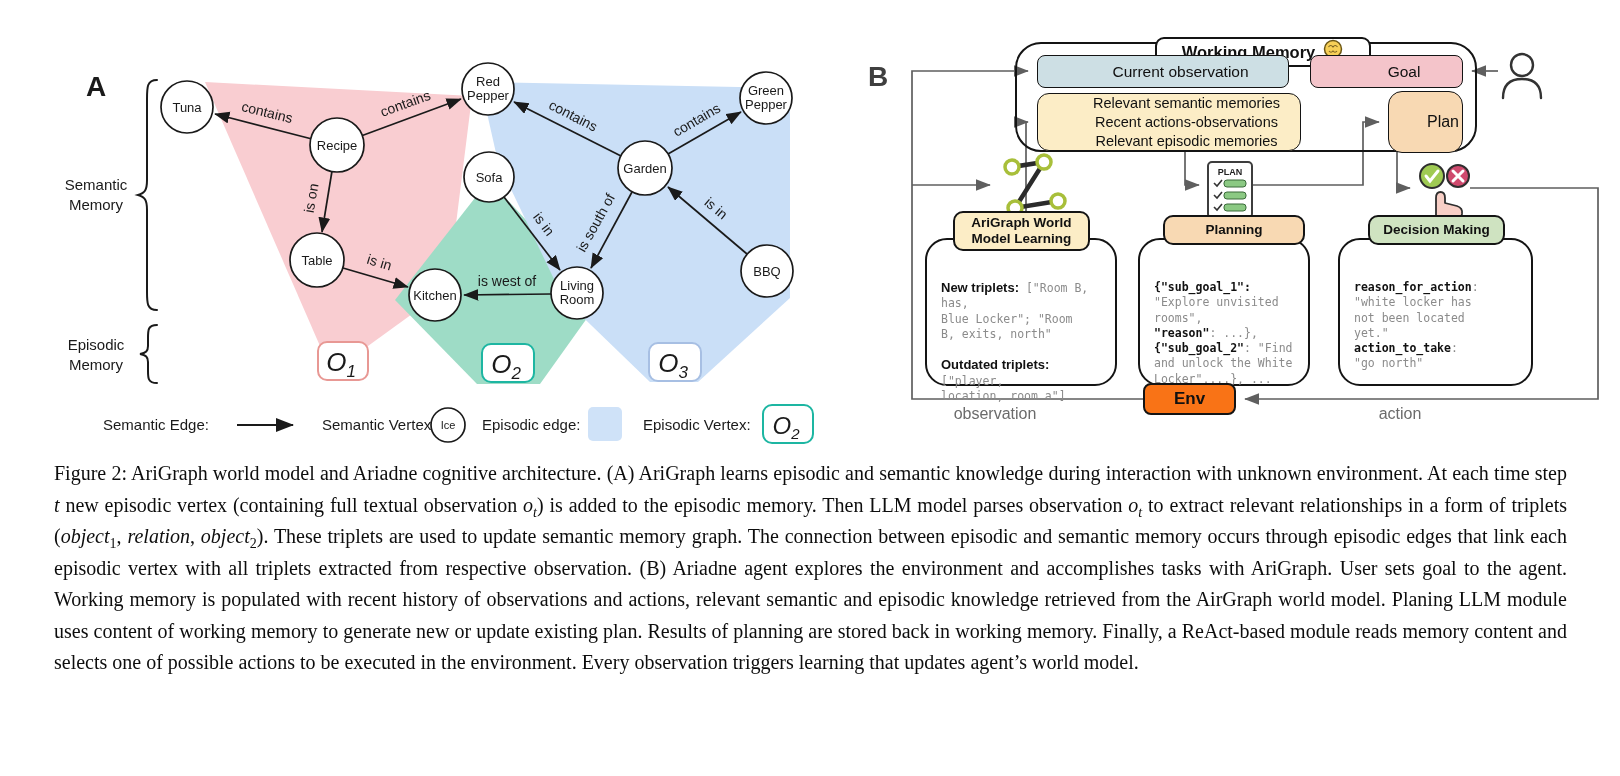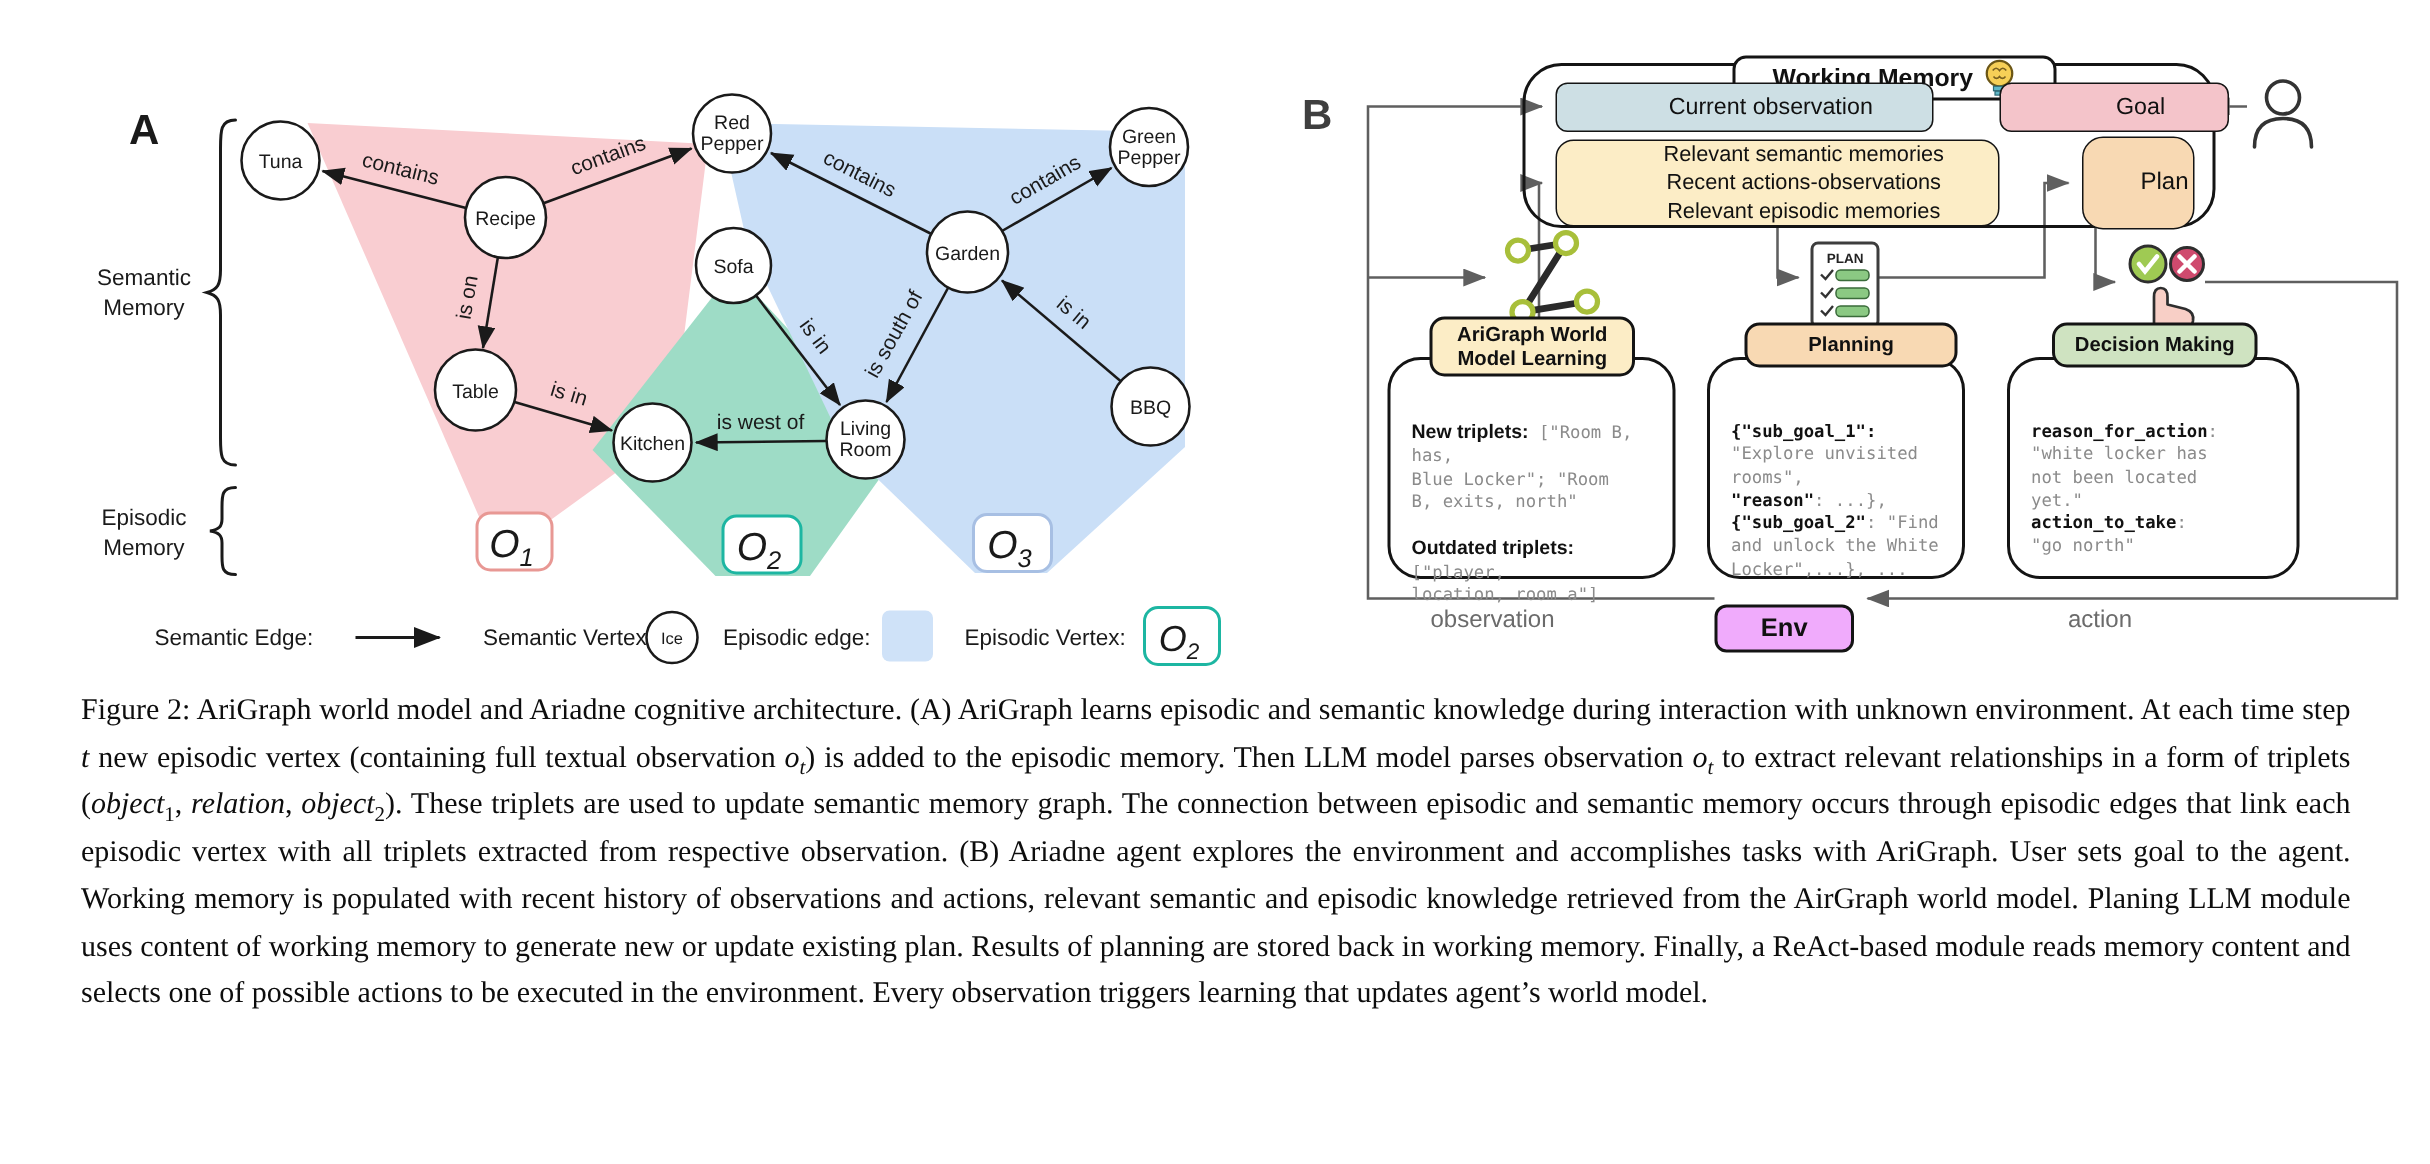--- a/index.html
+++ b/index.html
@@ -22,22 +22,22 @@
   .chip-orange{background:#f8d9b3;border-radius:14px;font-size:16px;}
   .mod-body{background:#fff;border:2px solid #141414;border-radius:22px;
             padding:40px 12px 8px 14px;font-family:"DejaVu Sans Mono",monospace;
             font-size:11.5px;line-height:15.3px;color:#8b8b8b;}
   .mod-tab{border:2px solid #141414;border-radius:10px;display:flex;flex-direction:column;
            align-items:center;justify-content:center;font-size:13.5px;font-weight:600;
            line-height:16px;color:#111;}
   .tab-yellow{background:#fcedc6;}
   .tab-orange{background:#f8d9b3;}
   .tab-green{background:#cfe3c1;}
-  .env-box{background:#f0abfc;border:2px solid #141414;border-radius:8px;display:flex;
-           align-items:center;justify-content:center;font-size:17px;font-weight:600;margin-top:20px;}
+  .env-box{background:#f97316;border:2px solid #141414;border-radius:8px;display:flex;
+           align-items:center;justify-content:center;font-size:17px;font-weight:600;}
   .io-label{color:#6b6b6b;font-size:16px;text-align:center;}
   .seg-k{color:#111;font-weight:bold;}
   .seg-m{color:#8b8b8b;}
   .seg-h{font-family:"Liberation Sans",sans-serif;font-weight:bold;color:#111;font-size:13px;}
   
   #caption{position:absolute;left:54px;top:458px;width:1513px;
            font-family:"Liberation Serif",serif;font-size:20px;line-height:31.5px;
            text-align:justify;color:#0d0d0d;}
   #caption .seg-i{font-style:italic;}
   #caption .seg-sub{font-size:0.7em;vertical-align:sub;line-height:0;}
@@ -218,22 +218,22 @@
       <span>Working Memory</span>
       <svg width="22" height="26" viewBox="0 0 22 26">
         <circle cx="11" cy="10" r="8.5" fill="#f6cf57" stroke="#6b5616" stroke-width="1.5"></circle>
         <path d="M 6.5 8 q 2.2 -3 4.5 0 q 2.2 -3 4.5 0 M 7 12 q 2 2.5 4 0 q 2 2.5 4 0" fill="none" stroke="#7a6120" stroke-width="1.1"></path>
         <rect x="7" y="18.5" width="8" height="3" fill="#5fb7c8" stroke="#2c6b77" stroke-width="0.8"></rect>
         <rect x="8" y="21.8" width="6" height="2.6" fill="#5fb7c8" stroke="#2c6b77" stroke-width="0.8"></rect>
       </svg>
     </div>
     <div class="abs b-label" style="left:28px;top:56px;">B</div>
     <div class="abs chip chip-blue" style="left:197px;top:50px;width:252px;height:33px;">Current observation</div>
-    <div class="abs chip chip-pink" style="left:493px;top:50px;width:153px;height:33px;">Goal</div>
-    <div class="abs chip chip-yellow" style="left:197px;top:88px;width:296px;height:58px;">
+    <div class="abs chip chip-pink" style="left:470px;top:50px;width:153px;height:33px;">Goal</div>
+    <div class="abs chip chip-yellow" style="left:197px;top:88px;width:264px;height:58px;">
       <span>Relevant semantic memories</span>
       <span>Recent actions-observations</span>
       <span>Relevant episodic memories</span>
     </div>
     <div class="abs chip chip-orange" style="left:548px;top:86px;width:75px;height:62px;">Plan</div>
 
     <div class="abs mod-body" style="left:85px;top:233px;width:192px;height:148px;"><span class="seg-h">New triplets:</span><span class="seg-m"> ["Room B,</span><br><span class="seg-m">has,</span><br><span class="seg-m">Blue Locker"; "Room</span><br><span class="seg-m">B, exits, north"</span><br><br><span class="seg-h">Outdated triplets:</span><br><span class="seg-m">["player,</span><br><span class="seg-m">location, room a"]</span></div>
     <div class="abs mod-tab tab-yellow" style="left:113px;top:206px;width:137px;height:40px;">
       <span>AriGraph World</span>
       <span>Model Learning</span>

